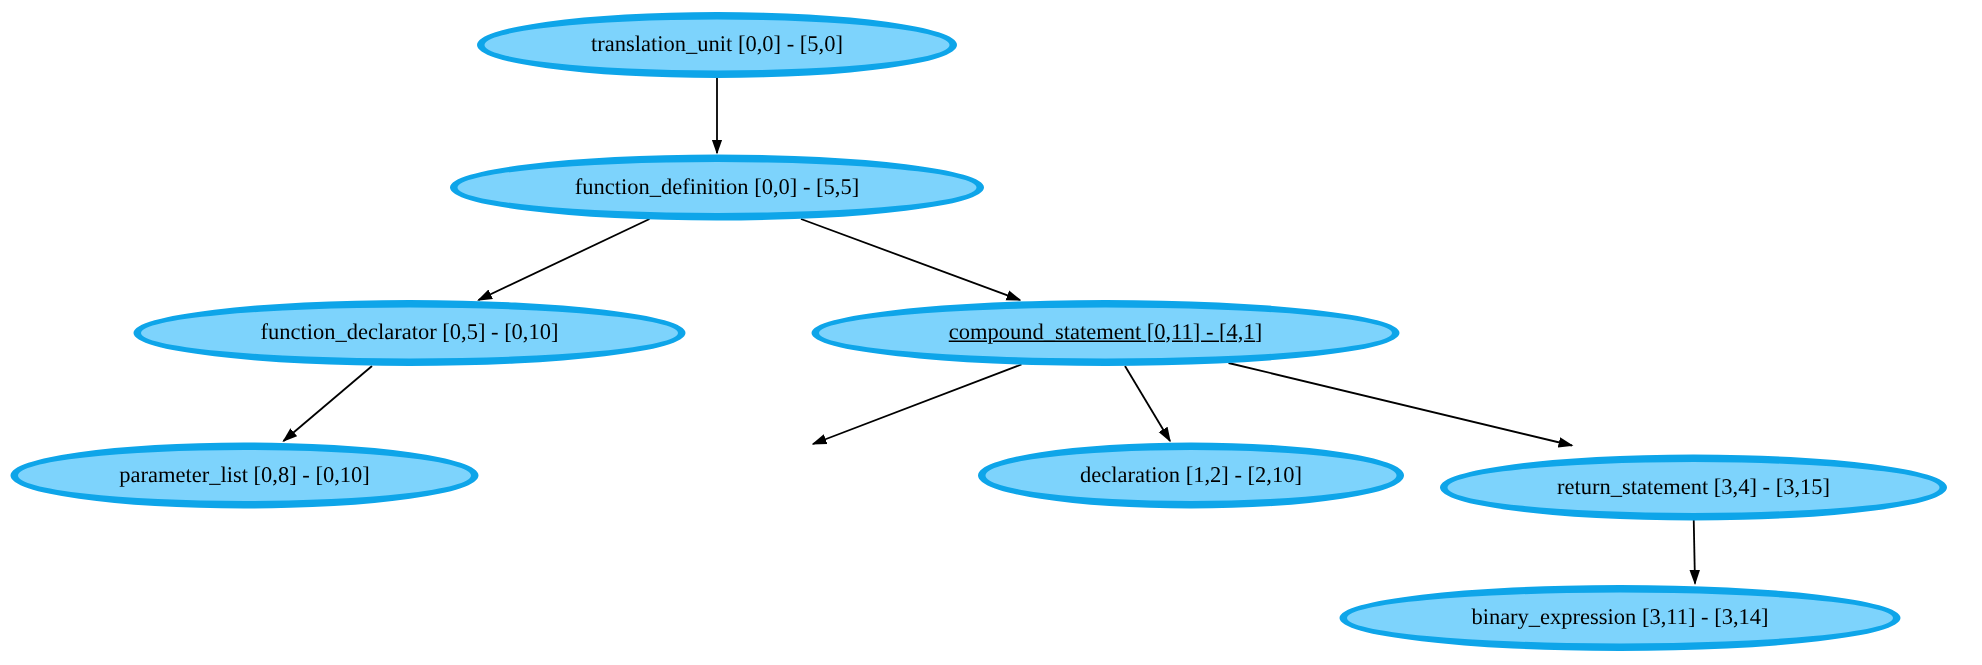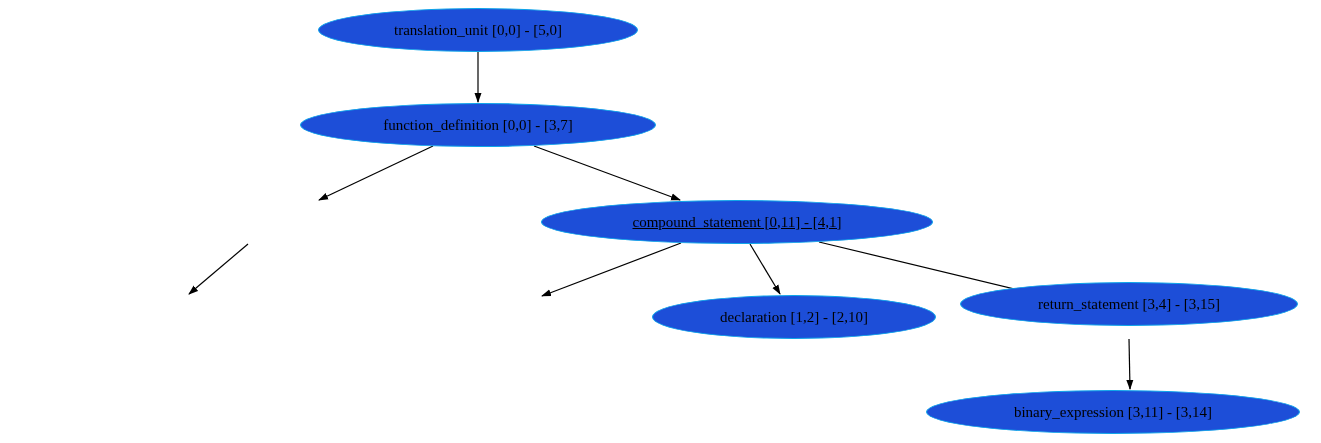--- a/index.html
+++ b/index.html
@@ -18,43 +18,43 @@
   .edges {
     position: absolute;
     left: 0;
     top: 0;
     width: 1321px;
     height: 443px;
   }
   .node {
     position: absolute;
     box-sizing: border-box;
-    border: 1px solid #0ea5e9;
+    border: 5px solid #0ea5e9;
     border-radius: 50%;
-    background: #1d4ed8;
+    background: #7dd3fc;
     display: flex;
     align-items: center;
     justify-content: center;
     font-size: 15px;
     color: #000000;
     white-space: nowrap;
     z-index: 2;
   }
   .node span { display: inline-block; }
 
   
   #n-translation-unit   { left: 318px; top:   8px; width: 320px; height: 44px; }
   #n-function-definition{ left: 300px; top: 103px; width: 356px; height: 44px; }
   #n-function-declarator{ left:  89px; top: 200px; width: 368px; height: 44px; }
   #n-compound-statement { left: 541px; top: 200px; width: 392px; height: 44px; text-decoration: underline; }
   #n-parameter-list     { left:   7px; top: 295px; width: 312px; height: 44px; }
   #n-declaration-1      { left: 344px; top: 295px; width: 286px; height: 44px; }
   #n-declaration-2      { left: 652px; top: 295px; width: 284px; height: 44px; }
-  #n-return-statement   { left: 960px; top: 282px; width: 338px; height: 44px; }
-  #n-binary-expression  { left: 926px; top: 390px; width: 374px; height: 44px; }
+  #n-return-statement   { left: 960px; top: 303px; width: 338px; height: 44px; }
+  #n-binary-expression  { left: 893px; top: 390px; width: 374px; height: 44px; }
 
   .edge-line {
     stroke: #000000;
     stroke-width: 1.2;
     fill: none;
   }
 </style>
 </head>
 <body>
 
@@ -73,24 +73,30 @@
     <line class="edge-line" marker-end="url(#arrow)" x1="681" y1="243" x2="542" y2="296"></line>
     <line class="edge-line" marker-end="url(#arrow)" x1="750" y1="244" x2="780" y2="294"></line>
     <line class="edge-line" marker-end="url(#arrow)" x1="819" y1="242" x2="1048" y2="297"></line>
     <line class="edge-line" marker-end="url(#arrow)" x1="1129" y1="339" x2="1130" y2="389"></line>
   </svg>
 
   <div class="node" id="n-translation-unit">
     <span>translation_unit [0,0] - [5,0]</span>
   </div>
   <div class="node" id="n-function-definition">
-    <span>function_definition [0,0] - [3,7]</span>
+    <span>function_definition [0,0] - [5,5]</span>
+  </div>
+  <div class="node" id="n-function-declarator">
+    <span>function_declarator [0,5] - [0,10]</span>
   </div>
   <div class="node" id="n-compound-statement">
     <span>compound_statement [0,11] - [4,1]</span>
+  </div>
+  <div class="node" id="n-parameter-list">
+    <span>parameter_list [0,8] - [0,10]</span>
   </div>
   <div class="node" id="n-declaration-2">
     <span>declaration [1,2] - [2,10]</span>
   </div>
   <div class="node" id="n-return-statement">
     <span>return_statement [3,4] - [3,15]</span>
   </div>
   <div class="node" id="n-binary-expression">
     <span>binary_expression [3,11] - [3,14]</span>
   </div>

